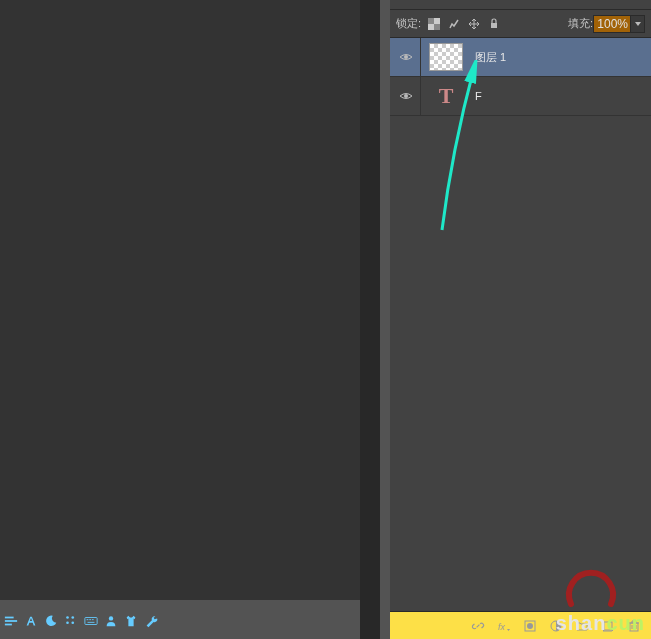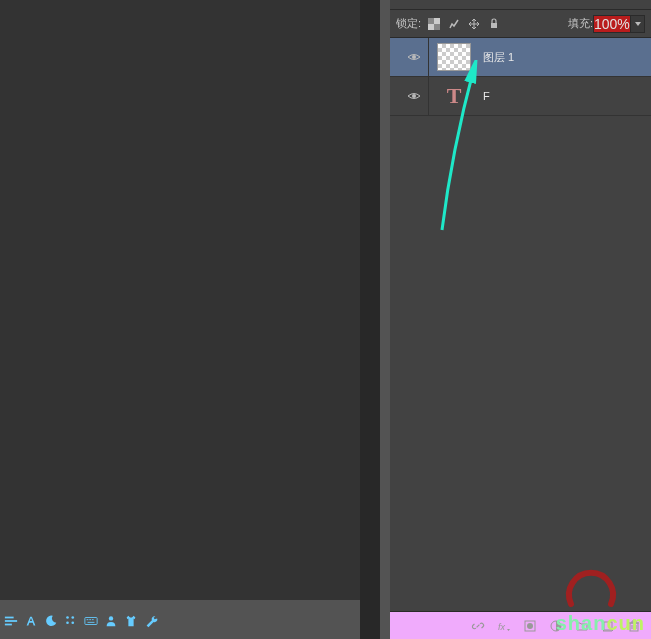--- a/index.html
+++ b/index.html
@@ -12,44 +12,44 @@
 .gap-strip::after { content: ""; position: absolute; left: 20px; top: 0; width: 10px; height: 639px; background: #535353; }
 .panel { position: absolute; left: 390px; top: 0; width: 261px; height: 639px; background: #535353; display: flex; flex-direction: column; }
 .panel-header { height: 10px; background: #424242; border-bottom: 1px solid #2a2a2a; display: flex; align-items: center; padding: 0 8px; gap: 6px; }
 .lock-row { height: 28px; background: #424242; border-bottom: 1px solid #2a2a2a; display: flex; align-items: center; padding: 0 6px; color: #c8c8c8; font-size: 11px; }
 .lock-row .label { margin-right: 4px; }
 .lock-icons { display: flex; gap: 2px; align-items: center; }
 .lock-icon-btn { width: 18px; height: 18px; display: flex; align-items: center; justify-content: center; cursor: pointer; }
 .lock-icon-btn svg { width: 12px; height: 12px; }
 .spacer { flex: 1; }
 .fill-label { }
-.fill-input { width: 38px; height: 18px; background: #b91c1c; border: 1px solid #2a2a2a; color: #e0e0e0; font-size: 14px; text-align: right; padding-right: 2px; line-height: 16px; }
+.fill-input { width: 38px; height: 18px; background: #a16207; border: 1px solid #2a2a2a; color: #e0e0e0; font-size: 12px; text-align: right; padding-right: 2px; line-height: 16px; }
 .fill-drop { width: 14px; height: 18px; background: #3a3a3a; border: 1px solid #2a2a2a; border-left: none; display: flex; align-items: center; justify-content: center; cursor: pointer; }
 .fill-drop svg { width: 8px; height: 8px; }
 .layers-list { flex: 1; background: #424242; overflow: hidden; position: relative; }
-.layer-row { height: 39px; display: flex; align-items: center; border-bottom: 1px solid #333; position: relative; padding-left: 10px; }
+.layer-row { height: 39px; display: flex; align-items: center; border-bottom: 1px solid #333; position: relative; padding-left: 2px; }
 .layer-row.selected { background: #5a6f8f; }
 .layer-row:not(.selected) { background: #424242; }
 .vis-col { width: 28px; display: flex; align-items: center; justify-content: center; cursor: pointer; }
 .vis-col svg { width: 14px; height: 10px; }
 .sep { width: 1px; height: 100%; background: #333; }
 .thumb-col { width: 50px; display: flex; align-items: center; justify-content: center; }
 .thumb { width: 34px; height: 28px; border: 1px solid #999; background: #fff; position: relative; }
 .thumb.transparent { background-image: linear-gradient(45deg,#ccc 25%,transparent 25%),linear-gradient(-45deg,#ccc 25%,transparent 25%),linear-gradient(45deg,transparent 75%,#ccc 75%),linear-gradient(-45deg,transparent 75%,#ccc 75%); background-size: 8px 8px; background-position: 0 0,0 4px,4px -4px,-4px 0; background-color: #fff; }
 .thumb.text { background: none; border: none; display: flex; align-items: center; justify-content: center; color: #c88; font-family: Georgia, serif; font-size: 22px; font-weight: bold; }
 .layer-name { color: #e8e8e8; font-size: 11px; margin-left: 4px; cursor: default; }
 .layer-name.italic { font-style: italic; }
 .layer-lock { position: absolute; right: 12px; display: flex; align-items: center; }
 .layer-lock svg { width: 10px; height: 12px; }
-.panel-footer { height: 28px; background: #f0abfc; border-top: 1px solid #2a2a2a; display: flex; align-items: center; justify-content: flex-end; padding: 0 6px; gap: 4px; }
+.panel-footer { height: 28px; background: #fde047; border-top: 1px solid #2a2a2a; display: flex; align-items: center; justify-content: flex-end; padding: 0 6px; gap: 4px; }
 .footer-btn { width: 22px; height: 22px; display: flex; align-items: center; justify-content: center; cursor: pointer; }
 .footer-btn svg { width: 14px; height: 14px; }
 .annotation-arrow { position: absolute; left: 432px; top: 60px; pointer-events: none; z-index: 100; }
 .watermark { position: absolute; right: 6px; bottom: 4px; font-size: 20px; font-weight: bold; letter-spacing: 1px; pointer-events: none; z-index: 200; }
-.watermark .s1 { color: #86efac; }
+.watermark .s1 { color: #e5e5e5; }
 .watermark .s2 { color: #bef264; }
 .watermark-circle { position: absolute; right: 30px; bottom: 20px; width: 60px; height: 60px; pointer-events: none; z-index: 199; }
 </style>
 </head>
 <body>
 
 <div class="canvas-area"></div>
 
 <div class="options-bar">
   <div class="opt-btn">

